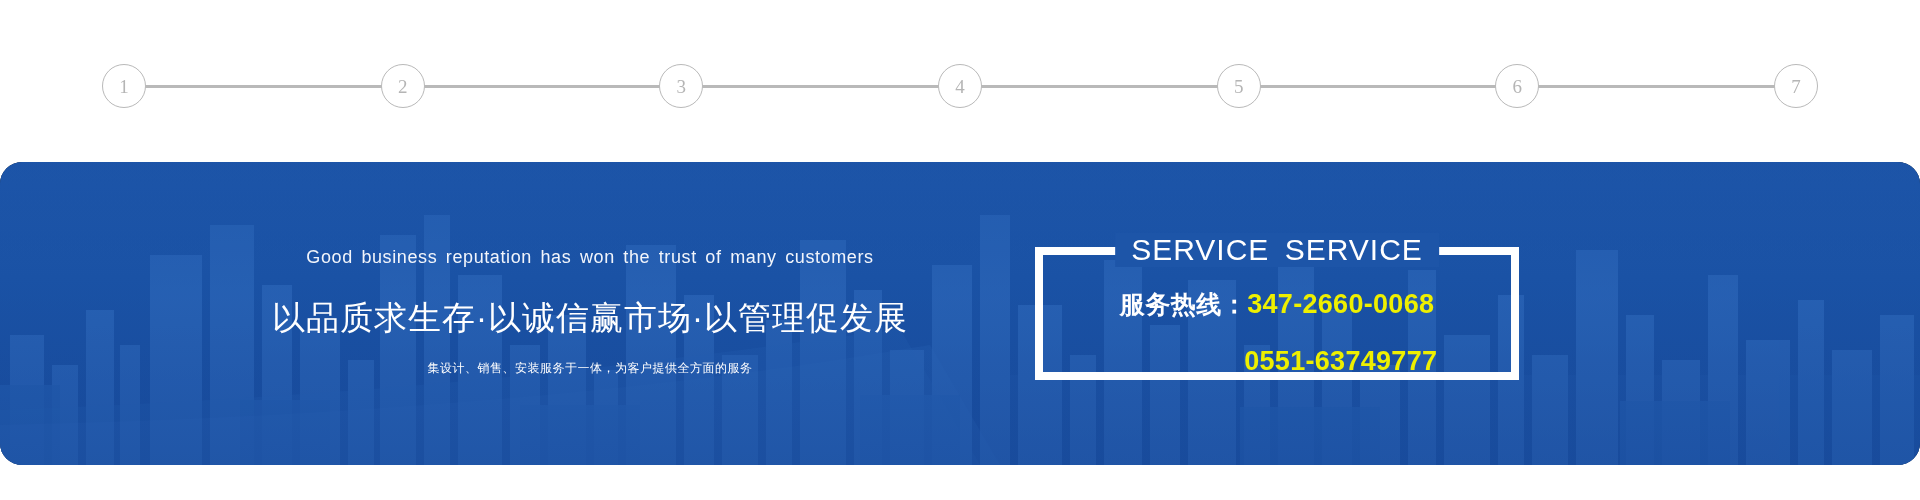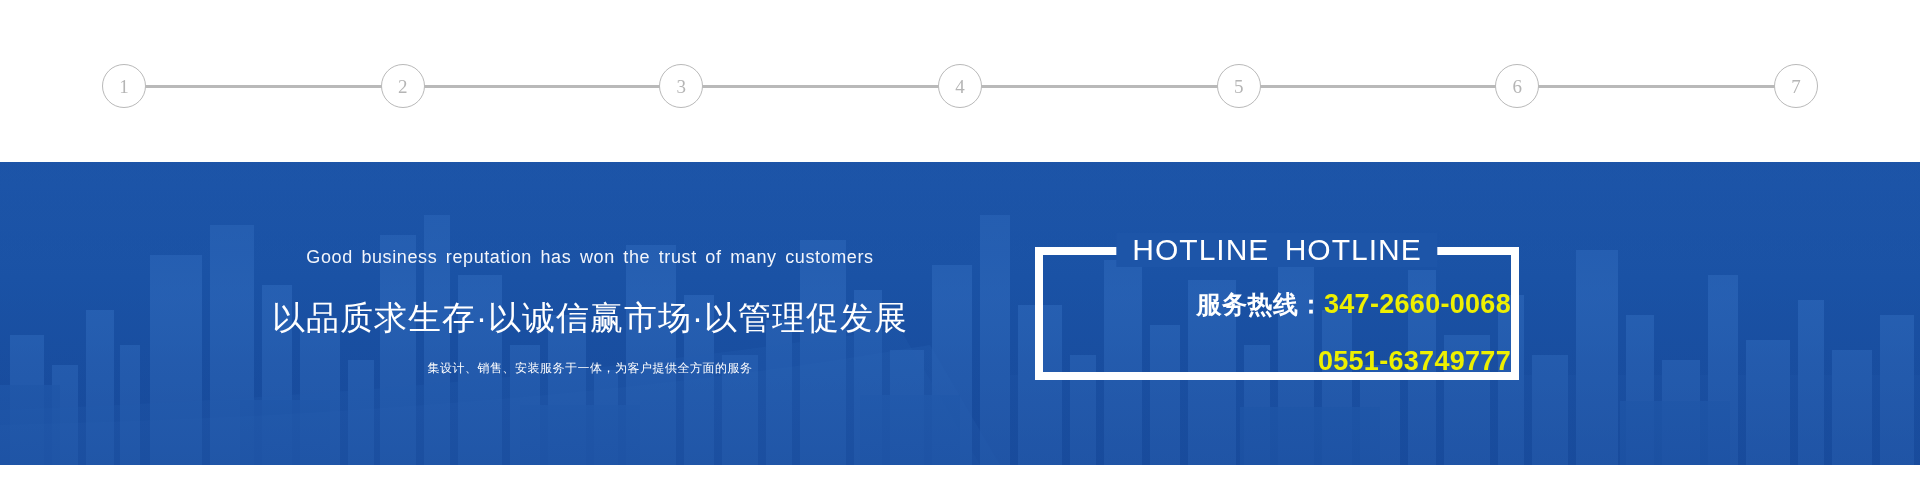--- a/index.html
+++ b/index.html
@@ -70,20 +70,21 @@
 
   
   .banner {
     position: absolute;
     left: 0;
     top: 162px;
     width: 1920px;
     height: 303px;
     overflow: hidden;
     background: #000000;
+    border-radius: 22px;
   }
   .banner-sky {
     position: absolute;
     inset: 0;
     background:
       linear-gradient(180deg, #1f57ab 0%, #1a52a5 38%, #17499a 100%);
   }
   .city-layer {
     position: absolute;
     left: 0;
@@ -164,21 +165,21 @@
   }
   .hotline-rows {
     position: absolute;
     left: 0;
     top: 33px;
     width: 100%;
   }
   .hotline-row {
     display: flex;
     align-items: baseline;
-    justify-content: flex-end;
+    justify-content: center;
     white-space: nowrap;
   }
   .hotline-row + .hotline-row {
     margin-top: 24px;
   }
   .hotline-label {
     font-size: 25px;
     font-weight: bold;
     color: #ffffff;
     letter-spacing: 0.5px;
@@ -308,21 +309,21 @@
 
     <div class="banner-wash"></div>
 
     <div class="slogan">
       <div class="slogan-en">Good business reputation has won the trust of many customers</div>
       <div class="slogan-cn-main">以品质求生存·以诚信赢市场·以管理促发展</div>
       <div class="slogan-cn-sub">集设计、销售、安装服务于一体，为客户提供全方面的服务</div>
     </div>
 
     <div class="hotline">
-      <div class="hotline-title">HOTLINE  HOTLINE</div>
+      <div class="hotline-title">SERVICE  SERVICE</div>
       <div class="hotline-rows">
         <div class="hotline-row">
           <span class="hotline-label">服务热线：</span>
           <span class="hotline-number">347-2660-0068</span>
         </div>
         <div class="hotline-row second">
           <span class="hotline-label">服务热线：</span>
           <span class="hotline-number">0551-63749777</span>
         </div>
       </div>

